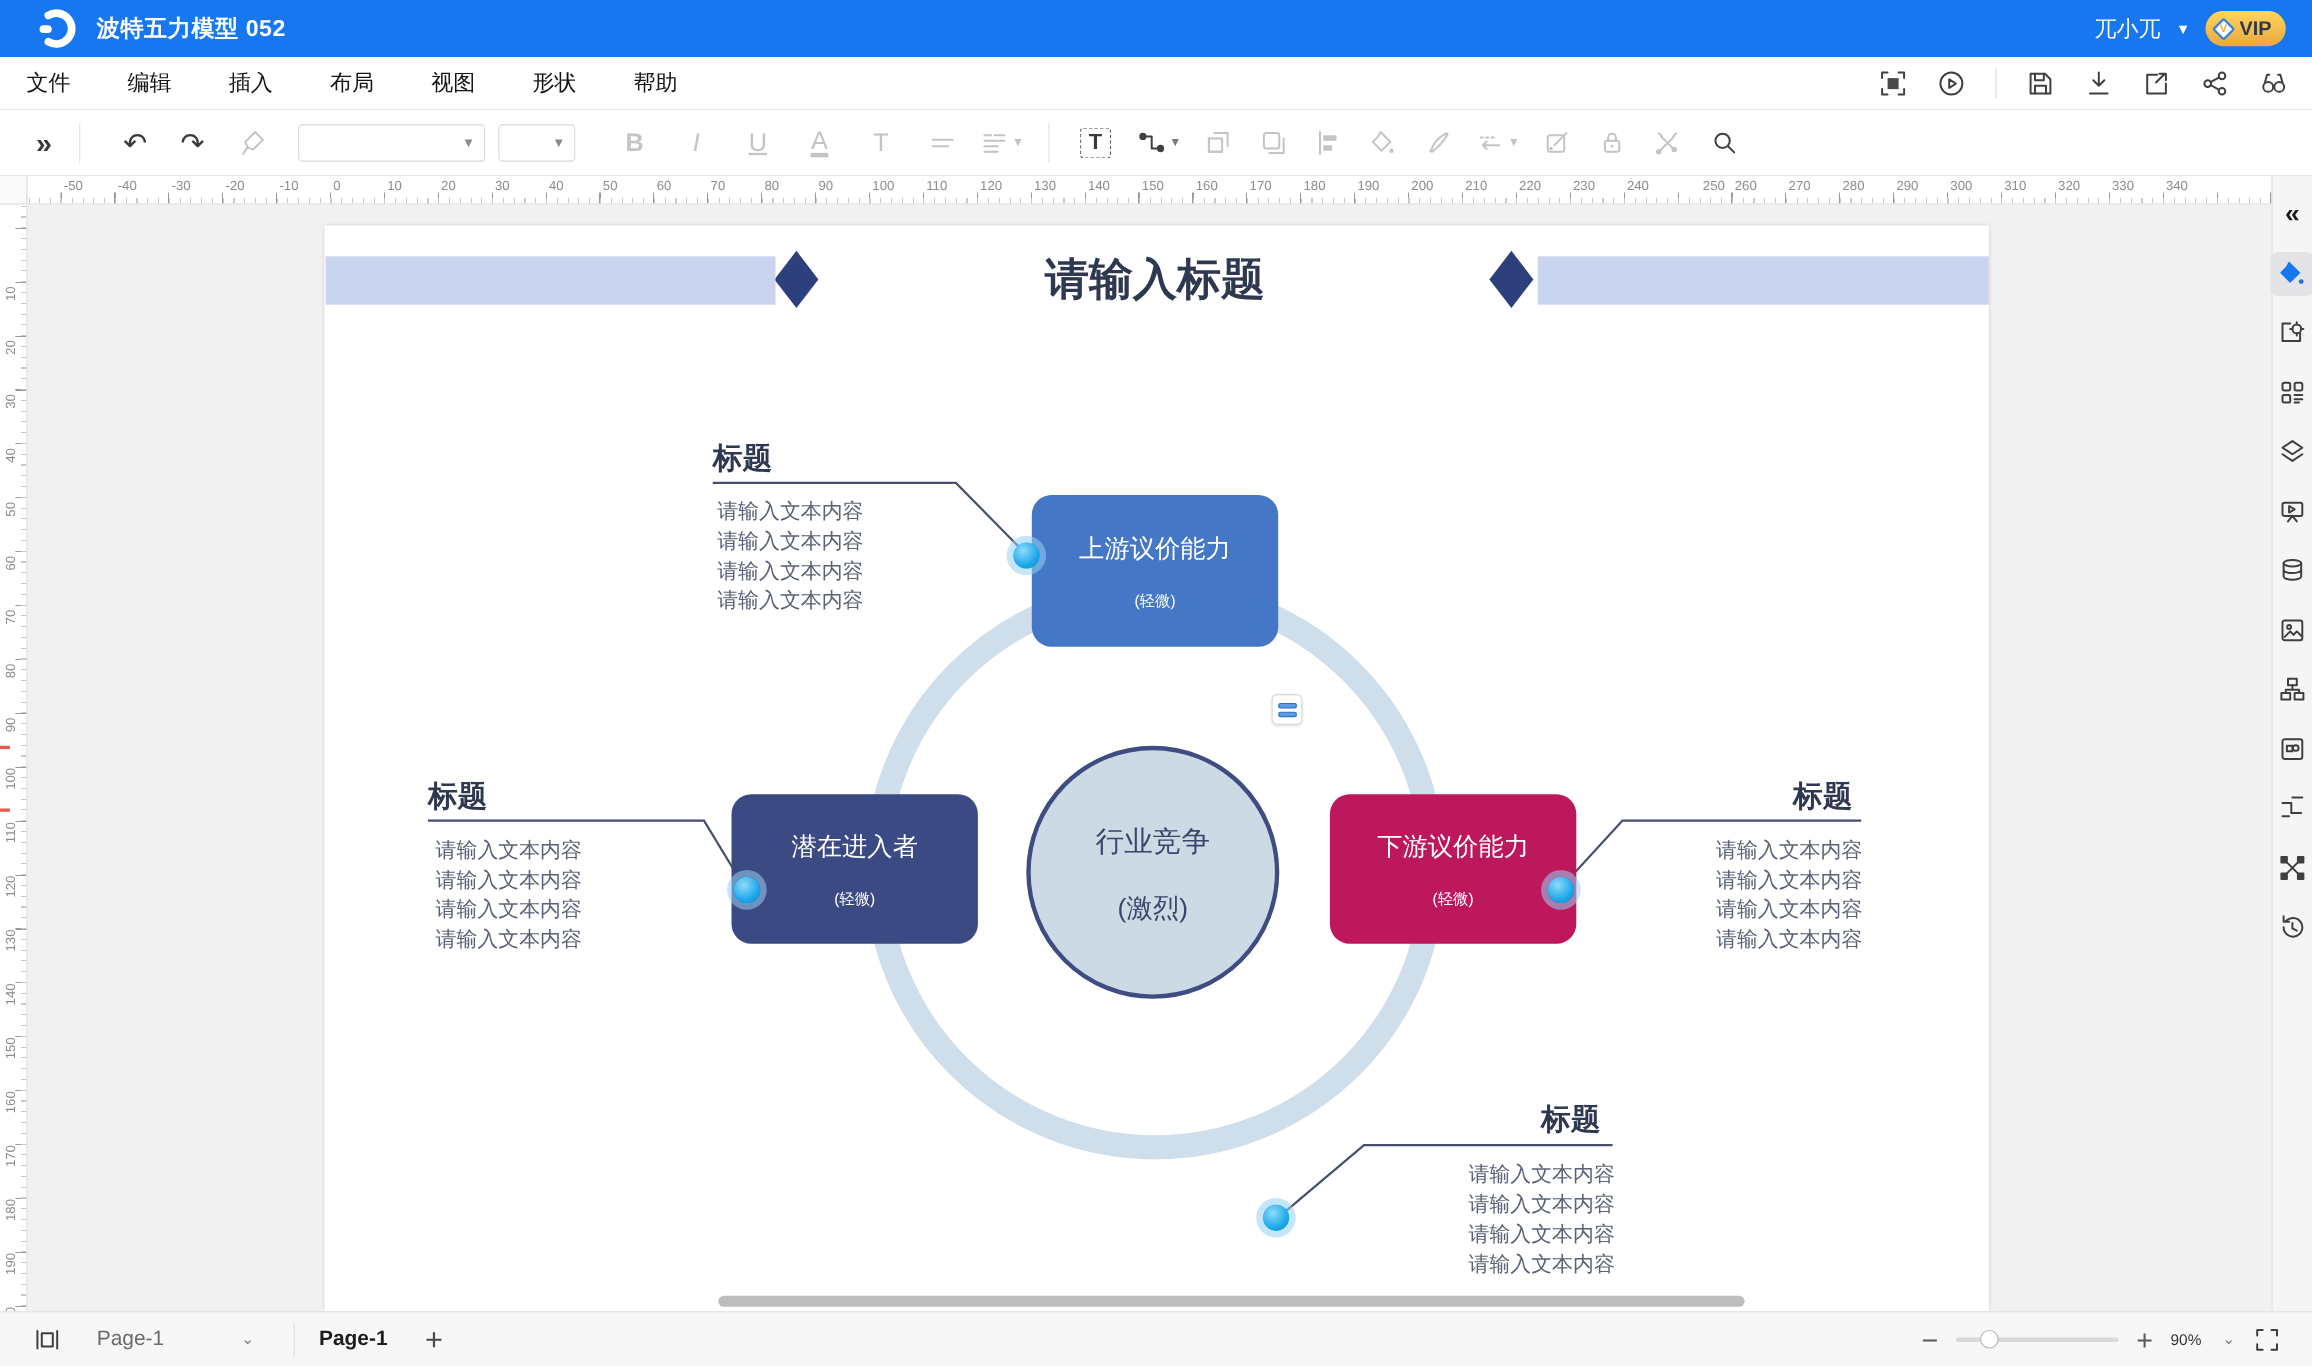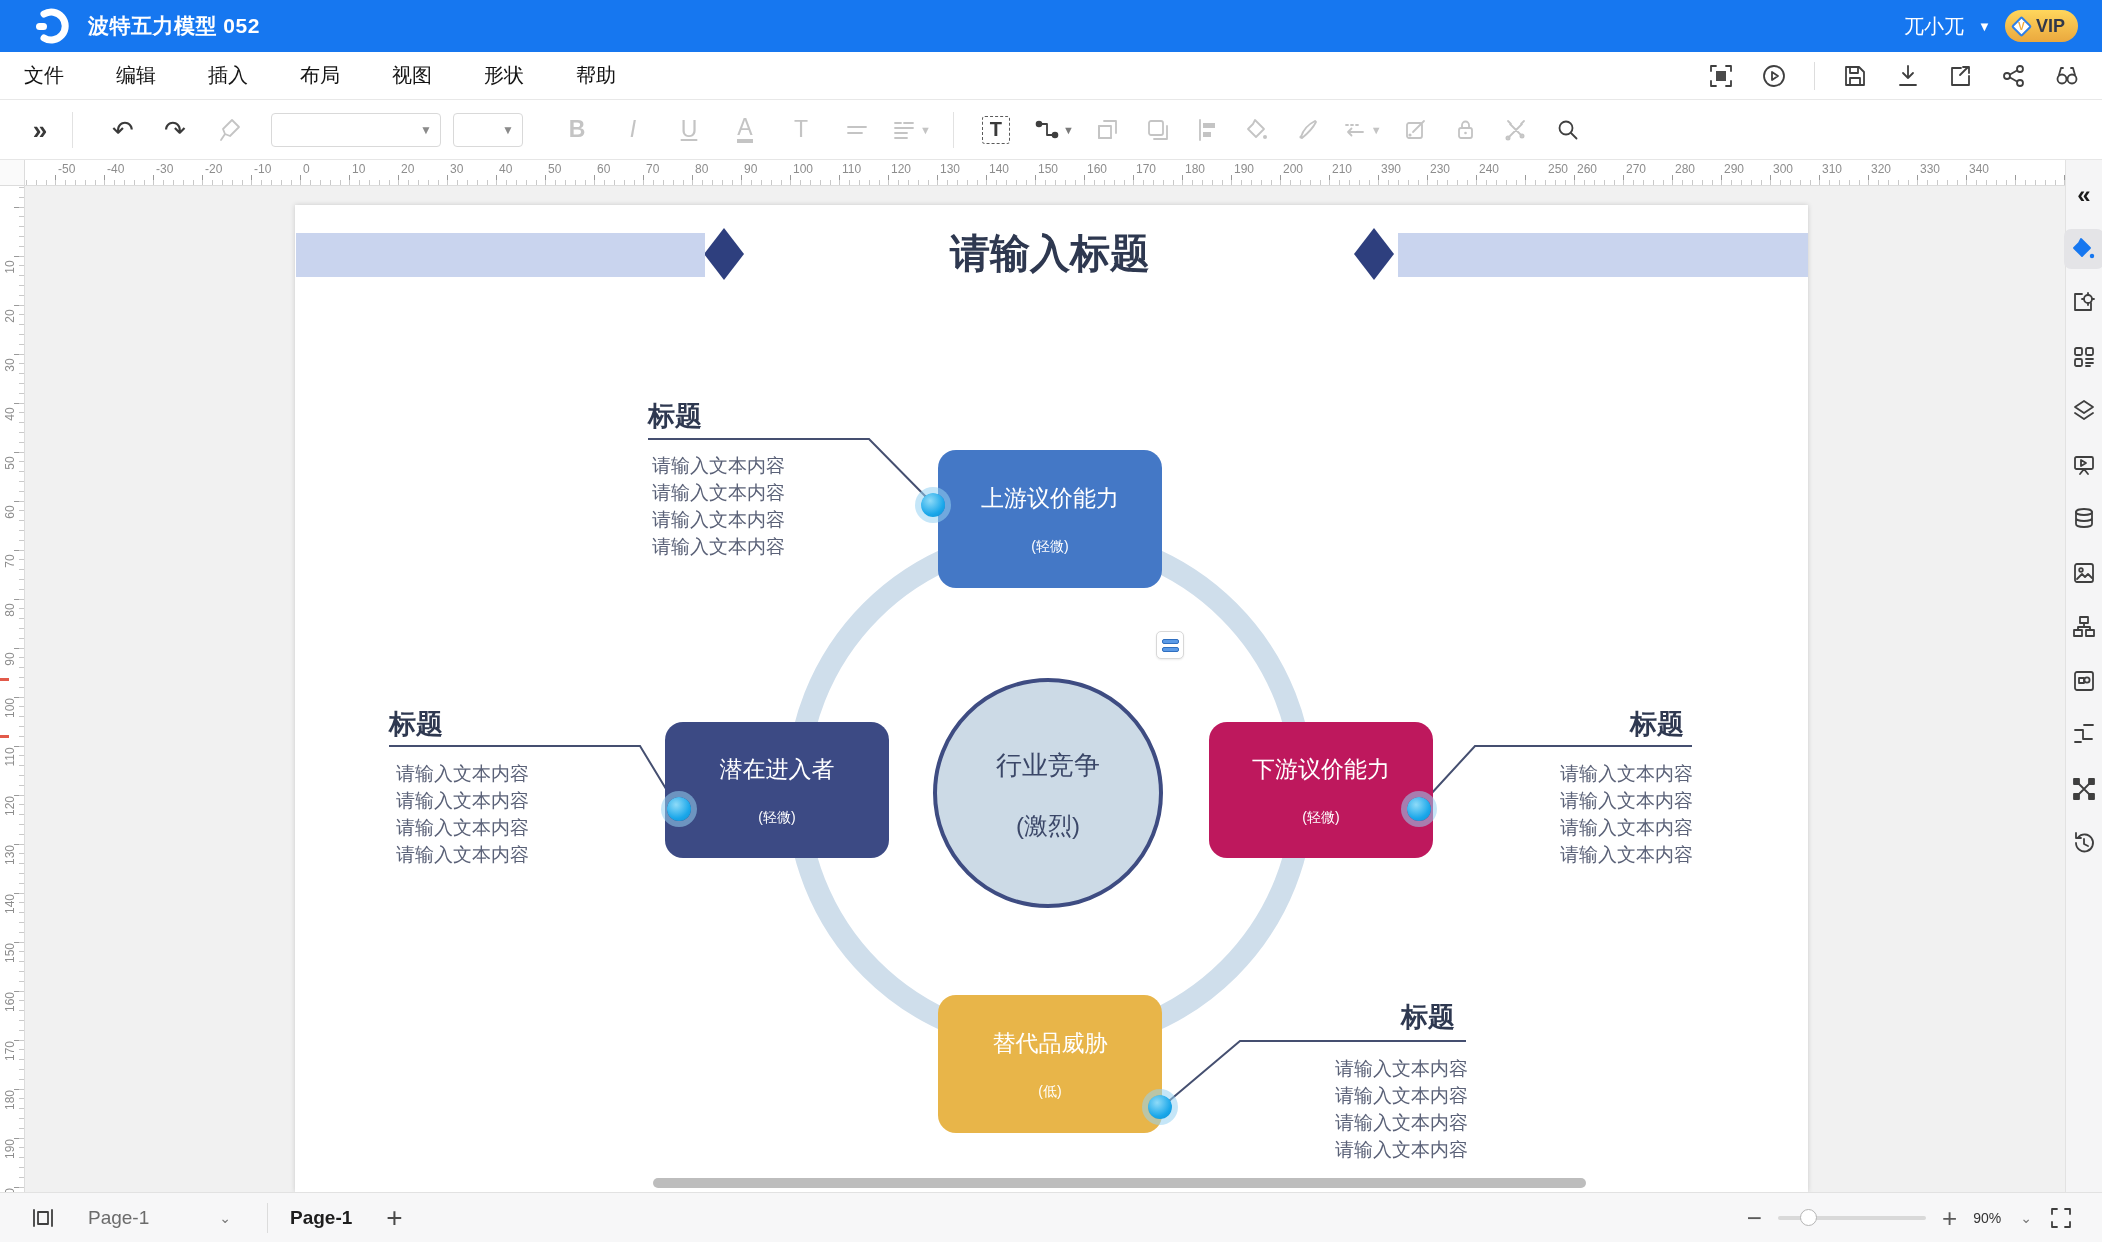--- a/index.html
+++ b/index.html
@@ -303,21 +303,21 @@
       <span style="left: 866px;">120</span>
       <span style="left: 915px;">130</span>
       <span style="left: 964px;">140</span>
       <span style="left: 1013px;">150</span>
       <span style="left: 1062px;">160</span>
       <span style="left: 1111px;">170</span>
       <span style="left: 1160px;">180</span>
       <span style="left: 1209px;">190</span>
       <span style="left: 1258px;">200</span>
       <span style="left: 1307px;">210</span>
-      <span style="left: 1356px;">390</span>
+      <span style="left: 1356px;">220</span>
       <span style="left: 1405px;">230</span>
       <span style="left: 1454px;">240</span>
       <span style="left: 1523px;">250</span>
       <span style="left: 1552px;">260</span>
       <span style="left: 1601px;">270</span>
       <span style="left: 1650px;">280</span>
       <span style="left: 1699px;">290</span>
       <span style="left: 1748px;">300</span>
       <span style="left: 1797px;">310</span>
       <span style="left: 1846px;">320</span>
@@ -379,24 +379,20 @@
     <div class="l2">(轻微)</div>
   </div>
   <div class="fbox" style="left:665px;top:722px;height:136px;background:#3c4a84">
     <div class="l1">潜在进入者</div>
     <div class="l2">(轻微)</div>
   </div>
   <div class="fbox" style="left:1209px;top:722px;height:136px;background:#be185d">
     <div class="l1">下游议价能力</div>
     <div class="l2">(轻微)</div>
   </div>
-  <div class="fbox" style="left:938px;top:995px;height:138px;background:#e8b549">
-    <div class="l1">替代品威胁</div>
-    <div class="l2">(低)</div>
-  </div>
 
   <div class="co-title" style="left:648px;top:398px">标题</div>
   <div class="co-lines" style="left:652px;top:452px">
     <div>请输入文本内容</div>
       <div>请输入文本内容</div>
     <div>请输入文本内容</div>
       <div>请输入文本内容</div>
   </div>
   <div class="co-title" style="left:389px;top:706px">标题</div>
   <div class="co-lines" style="left:396px;top:760px">

